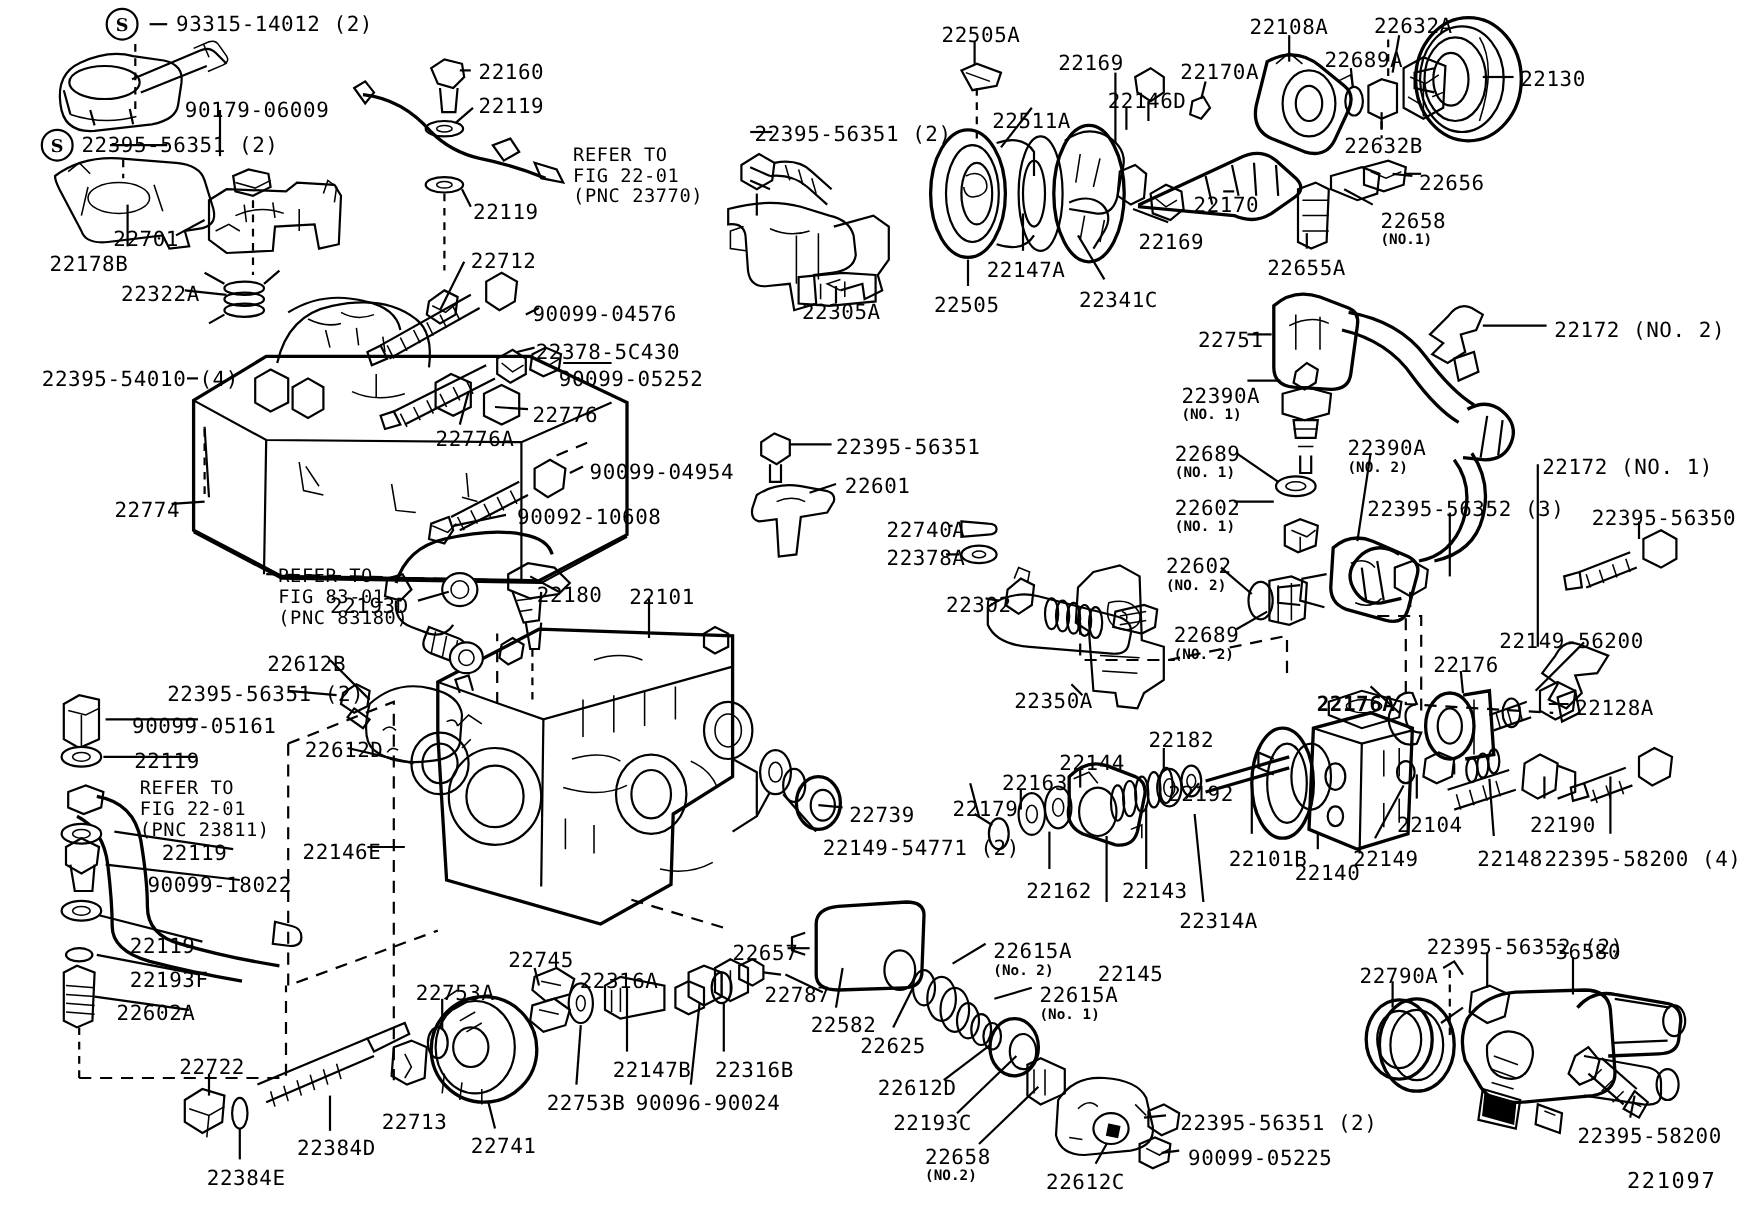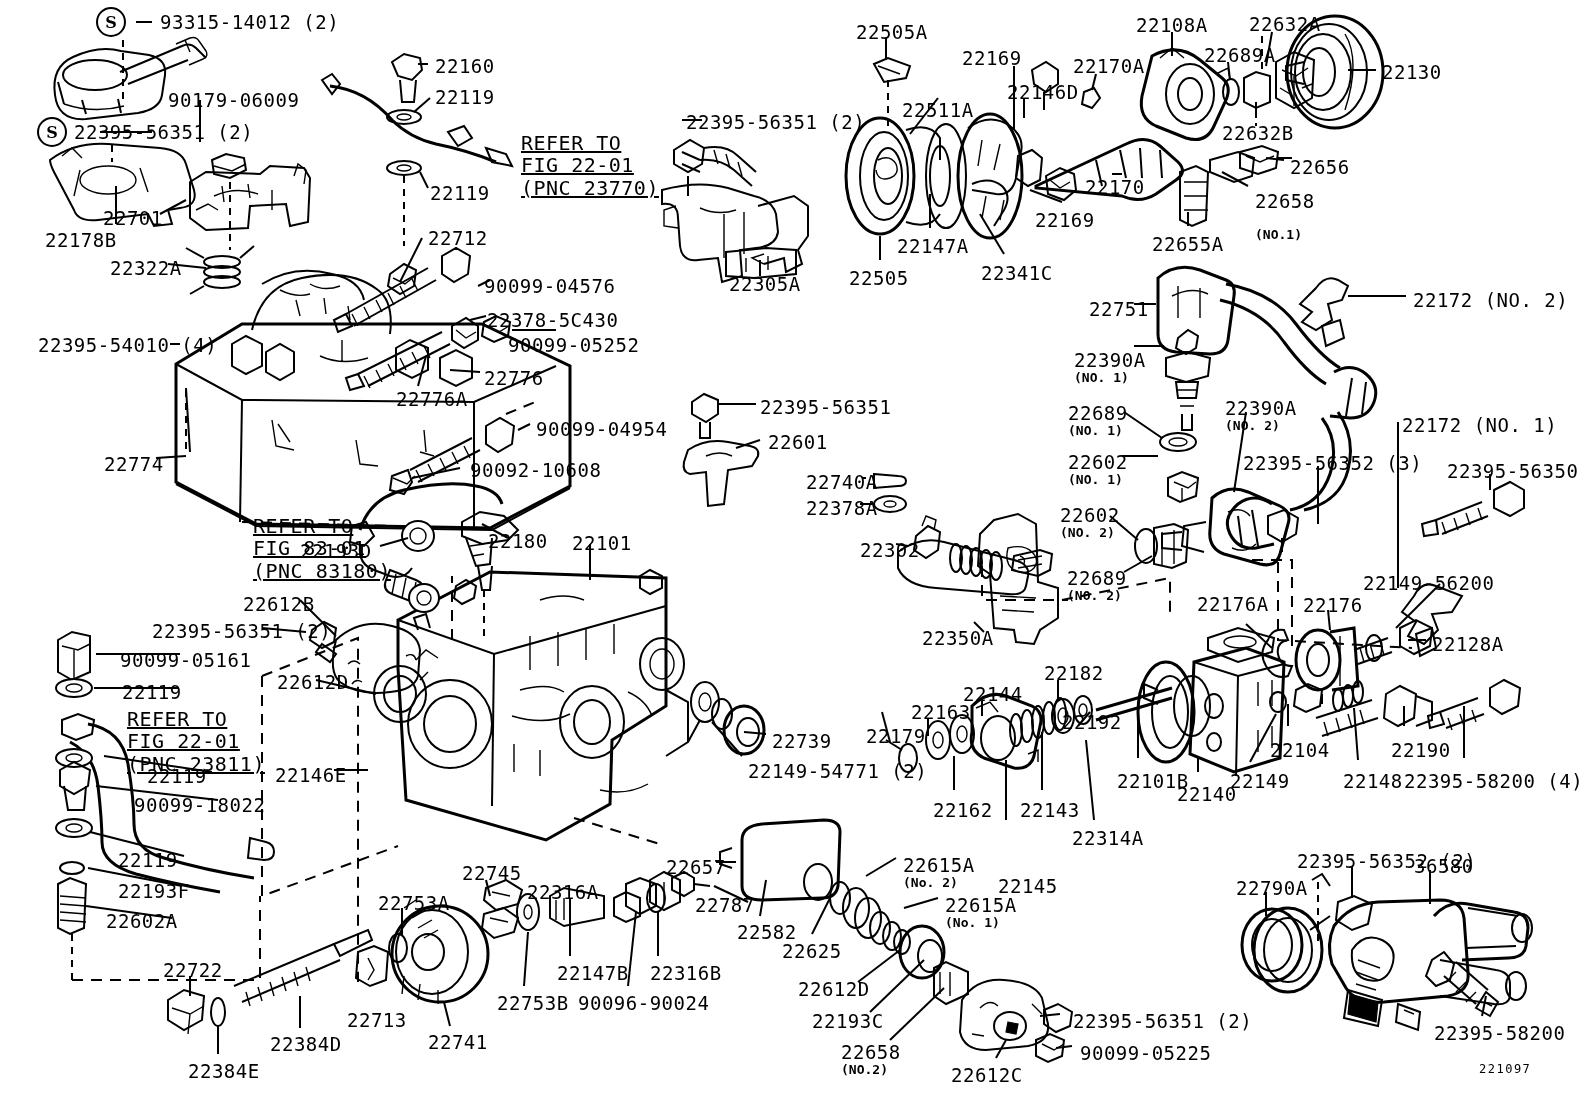--- a/index.html
+++ b/index.html
@@ -14,22 +14,22 @@
     position:absolute;
     color:#000;
     font-size:19px;
     letter-spacing:0.5px;
     white-space:pre;
     line-height:1.08;
     font-family:"DejaVu Sans Mono","Liberation Mono",monospace;
     font-weight:500;
   }
   .lbl.sm{font-size:13px;font-weight:700;letter-spacing:0px;}
-  .lbl.ref{font-size:20px;line-height:1.12;letter-spacing:0.5px;text-decoration:underline;}
-  .lbl.code{font-size:12px;letter-spacing:1.5px;text-align:right;}
+  .lbl.ref{font-size:17px;line-height:1.12;letter-spacing:0.5px;}
+  .lbl.code{font-size:20px;letter-spacing:1.5px;text-align:right;}
   .scirc{
     position:absolute;width:26px;height:26px;border:2.5px solid #000;border-radius:50%;
     display:flex;align-items:center;justify-content:center;
     font-family:"DejaVu Serif","Liberation Serif",serif;font-size:16px;font-weight:700;color:#000;
     background:#fff;
   }
   svg.art{position:absolute;left:0;top:0;width:1592px;height:1099px;pointer-events:none;}
   .art path,.art line,.art polyline,.art polygon,.art circle,.art ellipse,.art rect{
     vector-effect:non-scaling-stroke;
   }
@@ -798,41 +798,41 @@
       <div class="lbl" style="left: 1249px; top: 14px;">22632A</div>
       <div class="lbl" style="left: 1382px; top: 62px;">22130</div>
       <div class="lbl" style="left: 1222px; top: 123px;">22632B</div>
       <div class="lbl" style="left: 1085px; top: 177px;">22170</div>
       <div class="lbl" style="left: 1035px; top: 210px;">22169</div>
       <div class="lbl" style="left: 897px; top: 236px;">22147A</div>
       <div class="lbl" style="left: 849px; top: 268px;">22505</div>
       <div class="lbl" style="left: 981px; top: 263px;">22341C</div>
       <div class="lbl" style="left: 1290px; top: 157px;">22656</div>
       <div class="lbl" style="left: 1255px; top: 191px;">22658</div>
-      <div class="lbl sm" style="left: 1255px; top: 228px;">(NO.1)</div>
+      <div class="lbl sm" style="left: 1255px; top: 212px;">(NO.1)</div>
       <div class="lbl" style="left: 1152px; top: 234px;">22655A</div>
       <div class="lbl" style="left: 1089px; top: 299px;">22751</div>
       <div class="lbl" style="left: 1413px; top: 290px;">22172 (NO. 2)</div>
       <div class="lbl" style="left: 1074px; top: 350px;">22390A</div>
       <div class="lbl sm" style="left: 1074px; top: 371px;">(NO. 1)</div>
       <div class="lbl" style="left: 1068px; top: 403px;">22689</div>
       <div class="lbl sm" style="left: 1068px; top: 424px;">(NO. 1)</div>
       <div class="lbl" style="left: 1225px; top: 398px;">22390A</div>
       <div class="lbl sm" style="left: 1225px; top: 419px;">(NO. 2)</div>
       <div class="lbl" style="left: 1068px; top: 452px;">22602</div>
       <div class="lbl sm" style="left: 1068px; top: 473px;">(NO. 1)</div>
       <div class="lbl" style="left: 1243px; top: 453px;">22395-56352 (3)</div>
       <div class="lbl" style="left: 1402px; top: 415px;">22172 (NO. 1)</div>
       <div class="lbl" style="left: 1447px; top: 461px;">22395-56350</div>
       <div class="lbl" style="left: 1060px; top: 505px;">22602</div>
       <div class="lbl sm" style="left: 1060px; top: 526px;">(NO. 2)</div>
       <div class="lbl" style="left: 1067px; top: 568px;">22689</div>
       <div class="lbl sm" style="left: 1067px; top: 589px;">(NO. 2)</div>
       <div class="lbl" style="left: 1363px; top: 573px;">22149-56200</div>
-      <div class="lbl" style="left: 1197px; top: 594px;">22176A</div>
+      <div class="lbl" style="left: 1197px; top: 630px; font-weight: bold;">22176A</div>
       <div class="lbl" style="left: 1303px; top: 595px;">22176</div>
       <div class="lbl" style="left: 1432px; top: 634px;">22128A</div>
       <div class="lbl" style="left: 1391px; top: 740px;">22190</div>
       <div class="lbl" style="left: 1404px; top: 771px;">22395-58200 (4)</div>
       <div class="lbl" style="left: 1270px; top: 740px;">22104</div>
       <div class="lbl" style="left: 1230px; top: 771px;">22149</div>
       <div class="lbl" style="left: 1343px; top: 771px;">22148</div>
       <div class="lbl" style="left: 1117px; top: 771px;">22101B</div>
       <div class="lbl" style="left: 1177px; top: 784px;">22140</div>
       <div class="lbl" style="left: 1044px; top: 663px;">22182</div>

